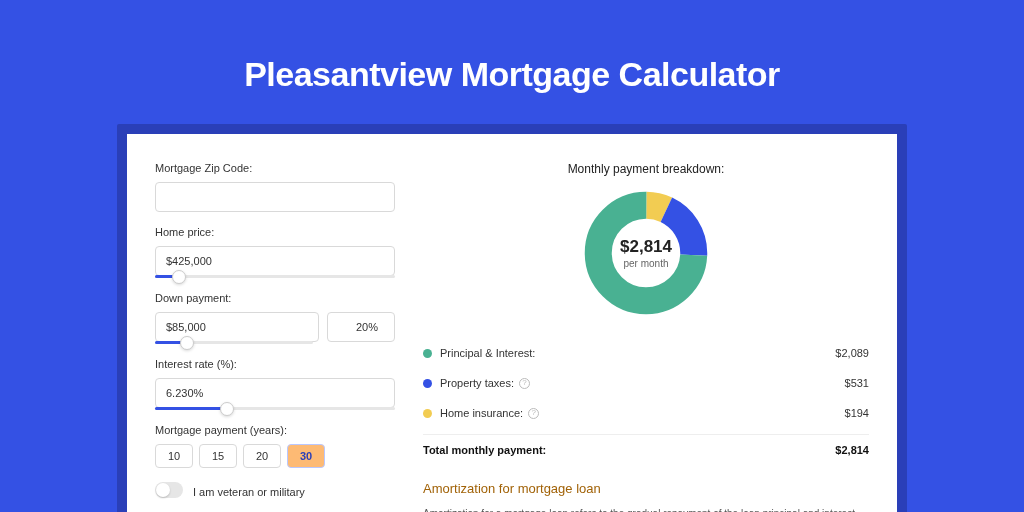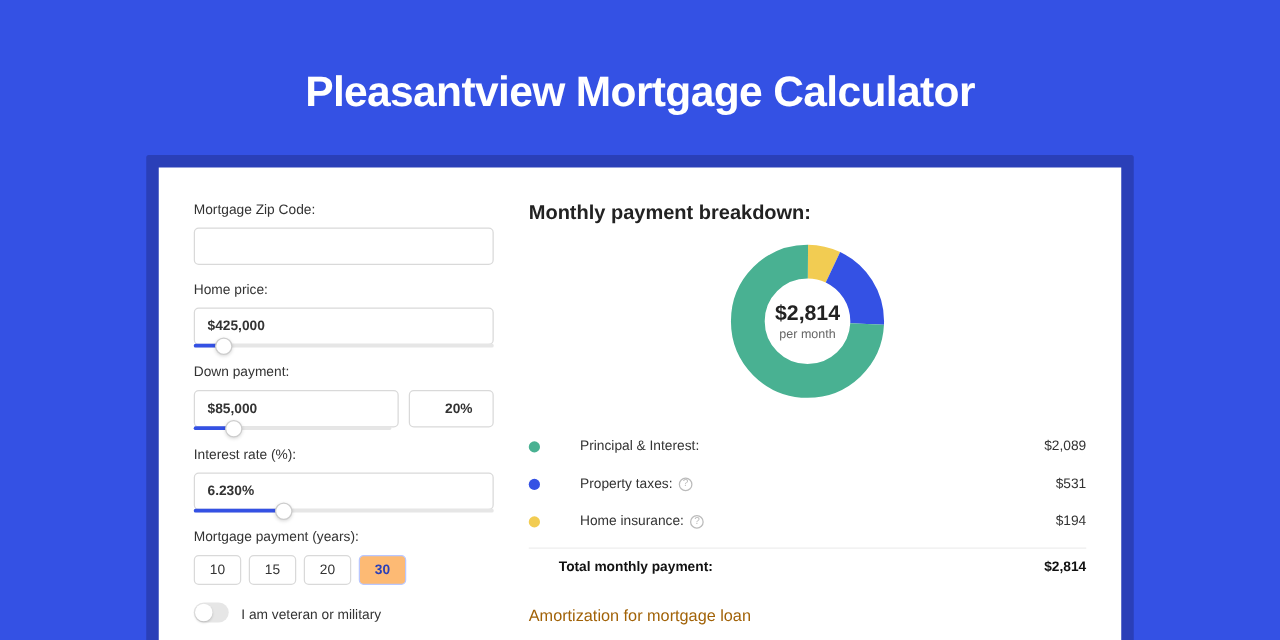--- a/index.html
+++ b/index.html
@@ -5,45 +5,45 @@
   * { box-sizing: border-box; margin: 0; padding: 0; }
   html, body { width: 1024px; height: 512px; overflow: hidden; font-family: -apple-system, BlinkMacSystemFont, "Segoe UI", Arial, sans-serif; }
   body { background: #3451e4; }
   .outer { width: 1024px; height: 512px; padding-top: 55px; }
   .title { color: #fff; font-size: 34px; font-weight: 700; text-align: center; margin-bottom: 30px; letter-spacing: -0.5px; }
   .panel-wrap { width: 790px; margin: 0 auto; background: #2a3fb8; padding: 10px 10px 0 10px; border-radius: 2px; }
   .panel { background: #fff; width: 100%; height: 400px; padding: 28px 28px 0 28px; display: flex; gap: 28px; }
   .left { width: 240px; flex-shrink: 0; }
   .right { flex: 1; min-width: 0; }
   .field-label { font-size: 11px; color: #333; margin-bottom: 8px; display: block; }
-  .text-input { width: 100%; height: 30px; border: 1px solid #d9d9d9; border-radius: 4px; padding: 0 10px; font-size: 11px; color: #333; background: #fff; font-weight: bold; }
+  .text-input { width: 100%; height: 30px; border: 1px solid #d9d9d9; border-radius: 4px; padding: 0 10px; font-size: 11px; color: #333; background: #fff; }
   .field { margin-bottom: 14px; position: relative; }
   .slider-track { position: relative; height: 3px; background: #e6e6e6; margin-top: -1px; border-radius: 2px; }
   .slider-fill { position: absolute; left: 0; top: 0; height: 3px; background: #3451e4; border-radius: 2px; }
   .slider-thumb { position: absolute; top: 50%; transform: translate(-50%, -50%); width: 14px; height: 14px; border-radius: 50%; background: #fff; border: 1px solid #ccc; box-shadow: 0 1px 3px rgba(0,0,0,0.15); }
   .dp-row { display: flex; gap: 8px; }
   .dp-row .text-input:first-child { flex: 1; }
   .dp-row .text-input:last-child { width: 68px; padding-left: 28px; }
   .period-row { display: flex; gap: 6px; }
   .period-btn { width: 38px; height: 24px; border: 1px solid #d9d9d9; border-radius: 4px; background: #fff; font-size: 11px; color: #333; display: flex; align-items: center; justify-content: center; cursor: pointer; }
   .period-btn.active { background: #fdba74; border-color: #b9c7ff; color: #2a3fb8; font-weight: 600; }
   .toggle-row { display: flex; align-items: flex-end; gap: 10px; margin-top: 14px; }
   .toggle { width: 28px; height: 16px; border-radius: 10px; background: #e6e6e6; position: relative; cursor: pointer; }
   .toggle-knob { position: absolute; left: 1px; top: 1px; width: 14px; height: 14px; border-radius: 50%; background: #fff; box-shadow: 0 1px 2px rgba(0,0,0,0.2); }
-  .section-title { font-size: 16px; font-weight: 700; color: #222; margin-bottom: 14px; }
+  .section-title { font-size: 12px; font-weight: 400; color: #222; margin-bottom: 14px; text-align: center; }
   .donut-wrap { display: flex; justify-content: center; margin-bottom: 22px; }
   .donut { position: relative; width: 126px; height: 126px; }
   .donut svg { width: 126px; height: 126px; }
   .donut-center { position: absolute; inset: 0; display: flex; flex-direction: column; align-items: center; justify-content: center; }
   .donut-amount { font-size: 17px; font-weight: 700; color: #222; }
   .donut-sub { font-size: 10px; color: #666; margin-top: 1px; }
   .legend { border-bottom: 1px solid #eee; padding-bottom: 6px; }
   .legend-row { display: flex; align-items: center; padding: 9px 0; font-size: 11px; color: #333; }
   .legend-dot { width: 9px; height: 9px; border-radius: 50%; margin-right: 8px; flex-shrink: 0; }
-  .legend-label { flex: 1; display: flex; align-items: center; gap: 5px; margin-left: 24px; }
+  .legend-label { flex: 1; display: flex; align-items: center; gap: 5px; }
   .legend-value { font-weight: 400; }
   .legend-row.total .legend-label, .legend-row.total .legend-value { font-weight: 700; color: #111; }
   .info-icon { width: 11px; height: 11px; border-radius: 50%; border: 1px solid #bbb; color: #bbb; font-size: 8px; display: inline-flex; align-items: center; justify-content: center; line-height: 1; }
   .amort { margin-top: 16px; }
   .amort-title { font-size: 13px; font-weight: 400; color: #a16207; margin-bottom: 10px; }
   .amort-text { font-size: 10px; color: #555; line-height: 1.5; }
 </style>
 </head>
 <body>
 

